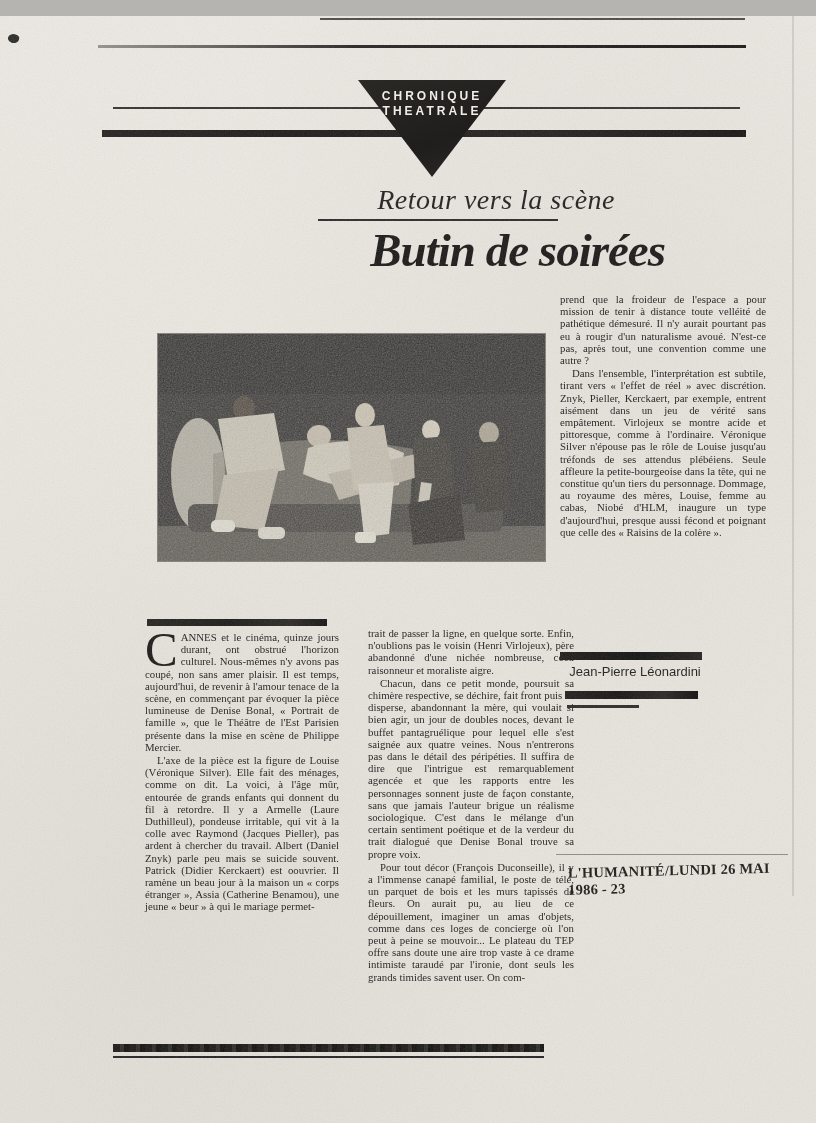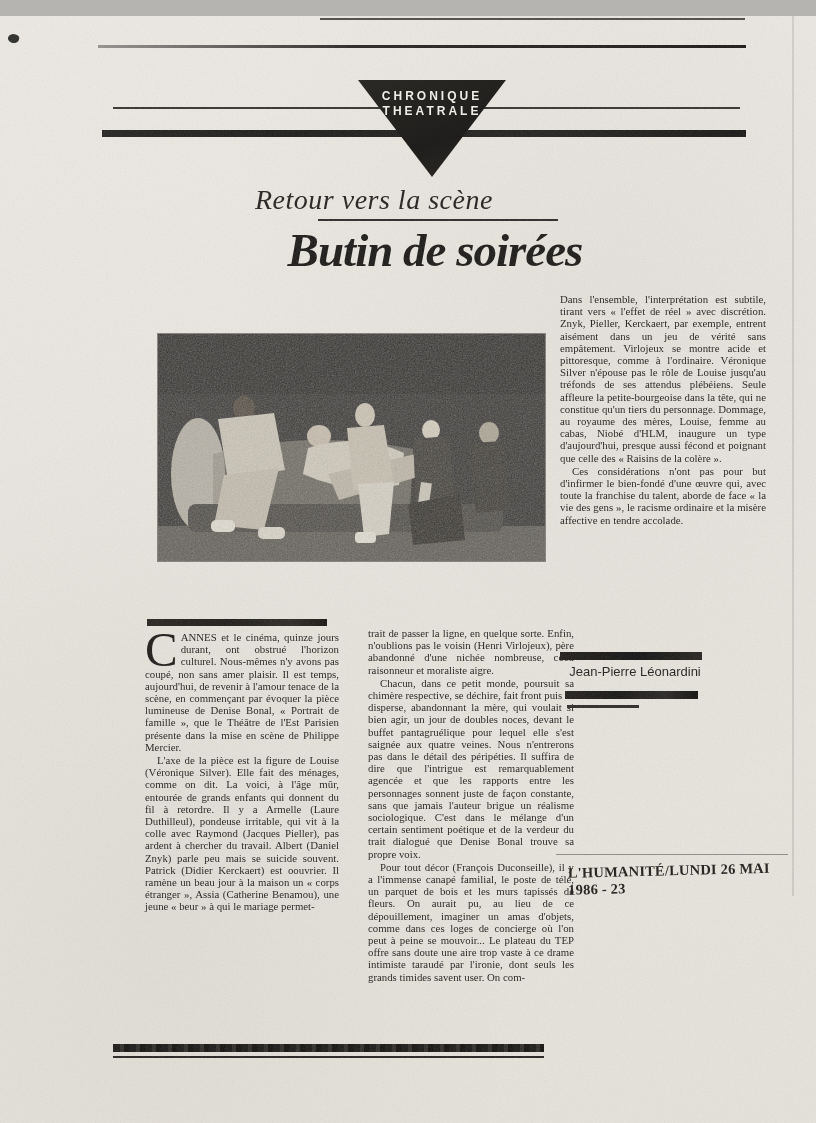--- a/index.html
+++ b/index.html
@@ -31,26 +31,26 @@
     z-index:3;text-align:center;
   }
   .triangle .mast-line{
     color:#efede6;font-family:"Liberation Sans","DejaVu Sans",sans-serif;
     font-weight:bold;font-size:12px;letter-spacing:3px;line-height:15px;
   }
   .triangle .mast-line:first-child{margin-top:9px;}
   
   .kicker{
     position:absolute;left:255px;top:168px;width:360px;
-    text-align:left;font-style:italic;font-size:28px;letter-spacing:.5px;color:#211f1d;
+    text-align:right;font-style:italic;font-size:28px;letter-spacing:.5px;color:#211f1d;
   }
   .kicker-underline{position:absolute;left:318px;top:203px;width:240px;height:2px;background:#2b2927;}
   .headline{
     position:absolute;left:205px;top:207px;width:460px;
-    text-align:center;font-style:italic;font-weight:bold;font-size:47px;
+    text-align:right;font-style:italic;font-weight:bold;font-size:47px;
     letter-spacing:-1px;color:#191816;
   }
   
   .photo{position:absolute;left:158px;top:318px;width:387px;height:227px;background:#2f2d2b;box-shadow:0 0 0 1px rgba(30,28,26,.5);}
   .photo svg{display:block;width:100%;height:100%;}
   .caption{
     position:absolute;left:145px;top:551px;width:404px;
     font-size:11.6px;line-height:14.5px;color:#201e1c;text-align:justify;
   }
   .caption .cap-main{font-weight:bold;font-style:italic;}
@@ -155,22 +155,22 @@
     <p>L'axe de la pièce est la figure de Louise (Véronique Silver). Elle fait des ménages, comme on dit. La voici, à l'âge mûr, entourée de grands enfants qui donnent du fil à retordre. Il y a Armelle (Laure Duthilleul), pondeuse irritable, qui vit à la colle avec Raymond (Jacques Pieller), pas ardent à chercher du travail. Albert (Daniel Znyk) parle peu mais se suicide souvent. Patrick (Didier Kerckaert) est oouvrier. Il ramène un beau jour à la maison un « corps étranger », Assia (Catherine Benamou), une jeune « beur » à qui le mariage permet-</p>
   </div>
 
   <div class="col" id="col2">
     <p>trait de passer la ligne, en quelque sorte. Enfin, n'oublions pas le voisin (Henri Virlojeux), père abandonné d'une nichée nombreuse, cocu raisonneur et moraliste aigre.</p>
     <p>Chacun, dans ce petit monde, poursuit sa chimère respective, se déchire, fait front puis se disperse, abandonnant la mère, qui voulait si bien agir, un jour de doubles noces, devant le buffet pantagruélique pour lequel elle s'est saignée aux quatre veines. Nous n'entrerons pas dans le détail des péripéties. Il suffira de dire que l'intrigue est remarquablement agencée et que les rapports entre les personnages sonnent juste de façon constante, sans que jamais l'auteur brigue un réalisme sociologique. C'est dans le mélange d'un certain sentiment poétique et de la verdeur du trait dialogué que Denise Bonal trouve sa propre voix.</p>
     <p>Pour tout décor (François Duconseille), il y a l'immense canapé familial, le poste de télé, un parquet de bois et les murs tapissés de fleurs. On aurait pu, au lieu de ce dépouillement, imaginer un amas d'objets, comme dans ces loges de concierge où l'on peut à peine se mouvoir... Le plateau du TEP offre sans doute une aire trop vaste à ce drame intimiste taraudé par l'ironie, dont seuls les grands timides savent user. On com-</p>
   </div>
 
   <div class="col" id="col3">
+    <p>prend que la froideur de l'espace a pour mission de tenir à distance toute velléité de pathétique démesuré. Il n'y aurait pourtant pas eu à rougir d'un naturalisme avoué. N'est-ce pas, après tout, une convention comme une autre ?</p>
     <p>Dans l'ensemble, l'interprétation est subtile, tirant vers « l'effet de réel » avec discrétion. Znyk, Pieller, Kerckaert, par exemple, entrent aisément dans un jeu de vérité sans empâtement. Virlojeux se montre acide et pittoresque, comme à l'ordinaire. Véronique Silver n'épouse pas le rôle de Louise jusqu'au tréfonds de ses attendus plébéiens. Seule affleure la petite-bourgeoise dans la tête, qui ne constitue qu'un tiers du personnage. Dommage, au royaume des mères, Louise, femme au cabas, Niobé d'HLM, inaugure un type d'aujourd'hui, presque aussi fécond et poignant que celle des « Raisins de la colère ».</p>
-    <p>Ces considérations n'ont pas pour but d'infirmer le bien-fondé d'une œuvre qui, avec toute la franchise du talent, aborde de face « la vie des gens », le racisme ordinaire et la misère affective en tendre accolade.</p>
   </div>
 
   <div class="byline-bar-a"></div>
   <div class="byline">Jean-Pierre Léonardini</div>
   <div class="byline-bar-b"></div>
   <div class="byline-underline"></div>
 
   <div class="footer-rule"></div>
   <div class="footer-text">L'HUMANITÉ/LUNDI 26 MAI 1986 - 23</div>
 

